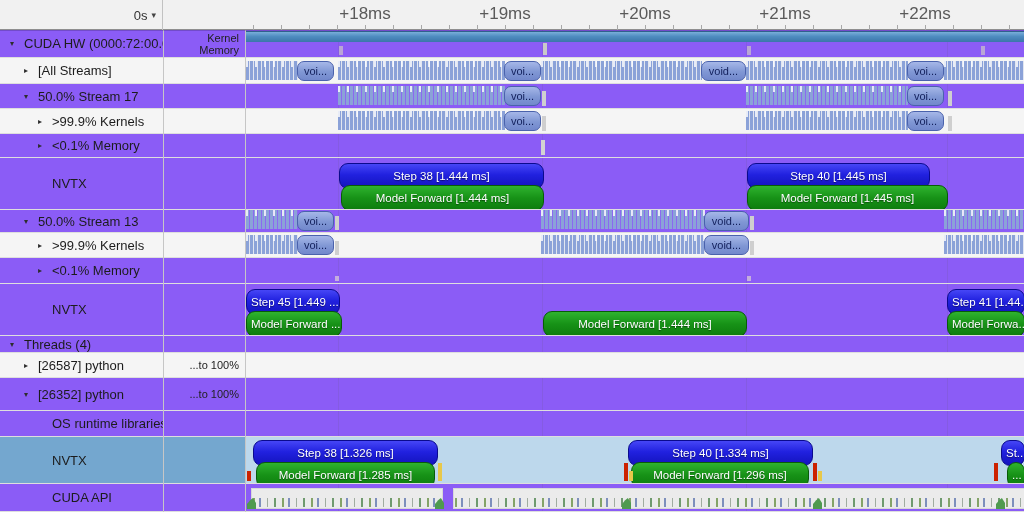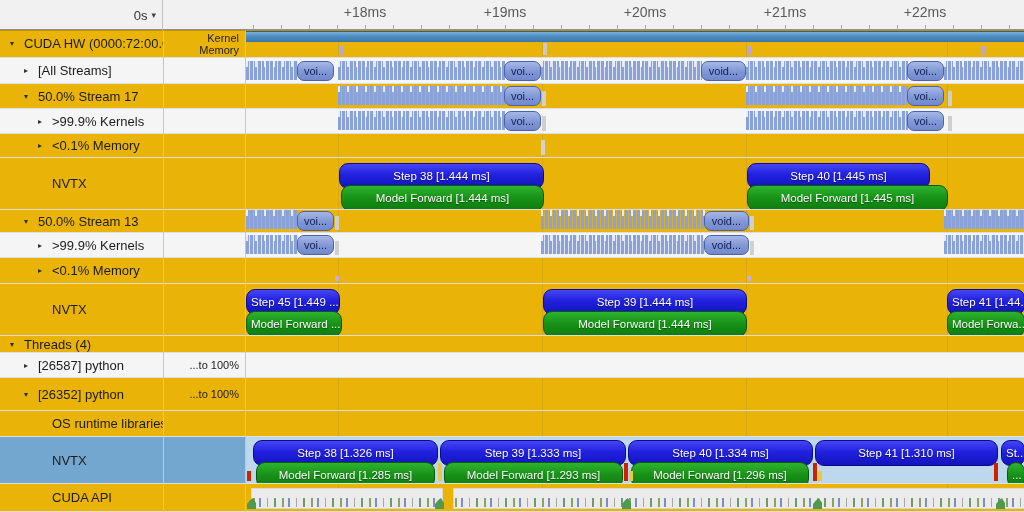--- a/index.html
+++ b/index.html
@@ -1,26 +1,26 @@
 <!DOCTYPE html>
 <html><head>
 <meta charset="utf-8">
 <style>
   html,body{margin:0;padding:0;background:#fff;}
   *{box-sizing:border-box;}
   .stage{position:relative;width:1024px;height:512px;overflow:hidden;
-    font-family:"Liberation Sans",sans-serif;background:#eab308;}
+    font-family:"Liberation Sans",sans-serif;background:#8b5cf6;}
   
   .ruler{position:absolute;top:0;left:0;right:0;height:30px;background:#f1f1f1;
     border-bottom:1px solid #8f8f8f;box-shadow:0 1px 0 rgba(0,0,0,.18);z-index:6;}
   .origin-cell{position:absolute;left:0;top:0;width:163px;height:30px;border-right:1px solid #c2c2c2;
     display:flex;align-items:center;justify-content:flex-end;padding-right:6px;color:#333;font-size:13px;gap:4px;}
   .origin-caret{font-size:9px;color:#444;}
   .ruler-tl{position:absolute;left:246px;right:0;top:0;height:30px;}
-  .rlabel{position:absolute;top:4px;transform:translateX(-50%);font-size:14px;color:#5a5a5a;}
+  .rlabel{position:absolute;top:4px;transform:translateX(-50%);font-size:17px;color:#5a5a5a;}
   .rticks{position:absolute;left:0;right:0;bottom:0;height:5px;
     background:repeating-linear-gradient(90deg,#a8a8a8 0 1px,transparent 1px 28px);
     background-position:7px 0;}
   
   .vline{position:absolute;top:0;bottom:0;width:1px;background:#c6c6c6;z-index:5;}
   .gridline{position:absolute;top:30px;bottom:0;width:1px;background:rgba(90,90,90,.12);z-index:0;}
   
   .row{position:absolute;left:0;right:0;border-bottom:1px solid #dedede;z-index:1;}
   .row.shaded{background:#f5f5f5;}
   .c-label{position:absolute;left:0;top:0;bottom:0;width:163px;display:flex;align-items:center;
@@ -213,21 +213,20 @@
       </div>
       <div class="row" style="top: 284px; height: 52px;">
         <div class="c-label" style="padding-left: 38px;">
           <div class="caret"></div>
           <div class="">NVTX</div>
         </div>
         <div class="c-col2"></div>
         <div class="c-tl">
           <div class="bar blue left" style="left: 0px; width: 94px; top: 5px;">Step 45 [1.449 ...</div>
           <div class="bar green left" style="left: 0px; width: 96px; top: 27px;">Model Forward ...</div>
-          <div class="bar blue center" style="left: 297px; width: 204px; top: 5px;">Step 39 [1.444 ms]</div>
           <div class="bar green center" style="left: 297px; width: 204px; top: 27px;">Model Forward [1.444 ms]</div>
           <div class="bar blue left" style="left: 701px; width: 78px; top: 5px;">Step 41 [1.44...</div>
           <div class="bar green left" style="left: 701px; width: 78px; top: 27px;">Model Forwa...</div>
         </div>
       </div>
       <div class="row" style="top: 336px; height: 17px;">
         <div class="c-label" style="padding-left: 10px;">
           <div class="caret">▾</div>
           <div class="">Threads (4)</div>
         </div>
@@ -259,26 +258,23 @@
         <div class="c-tl"></div>
       </div>
       <div class="row selected" style="top: 437px; height: 47px;">
         <div class="c-label" style="padding-left: 38px;">
           <div class="caret"></div>
           <div class="">NVTX</div>
         </div>
         <div class="c-col2"></div>
         <div class="c-tl">
           <div class="bar blue center" style="left: 7px; width: 185px; top: 3px;">Step 38 [1.326 ms]</div>
-          <div class="bar blue center" style="left: 194px; width: 186px; top: 3px;">Step 39 [1.333 ms]</div>
           <div class="bar blue center" style="left: 382px; width: 185px; top: 3px;">Step 40 [1.334 ms]</div>
-          <div class="bar blue center" style="left: 569px; width: 183px; top: 3px;">Step 41 [1.310 ms]</div>
           <div class="bar blue left" style="left: 755px; width: 24px; top: 3px;">St...</div>
           <div class="bar green center" style="left: 10px; width: 179px; top: 25px;">Model Forward [1.285 ms]</div>
-          <div class="bar green center" style="left: 198px; width: 179px; top: 25px;">Model Forward [1.293 ms]</div>
           <div class="bar green center" style="left: 385px; width: 178px; top: 25px;">Model Forward [1.296 ms]</div>
           <div class="bar green left" style="left: 761px; width: 18px; top: 25px;">...</div>
           <div class="mark" style="left: 1px; height: 10px; background: rgb(204, 34, 0);"></div>
           <div class="mark" style="left: 192px; height: 18px; background: rgb(232, 200, 74);"></div>
           <div class="mark" style="left: 378px; height: 18px; background: rgb(204, 34, 0);"></div>
           <div class="mark" style="left: 383px; height: 10px; background: rgb(232, 200, 74);"></div>
           <div class="mark" style="left: 567px; height: 18px; background: rgb(204, 34, 0);"></div>
           <div class="mark" style="left: 572px; height: 10px; background: rgb(232, 200, 74);"></div>
           <div class="mark" style="left: 748px; height: 18px; background: rgb(204, 34, 0);"></div>
         </div>

